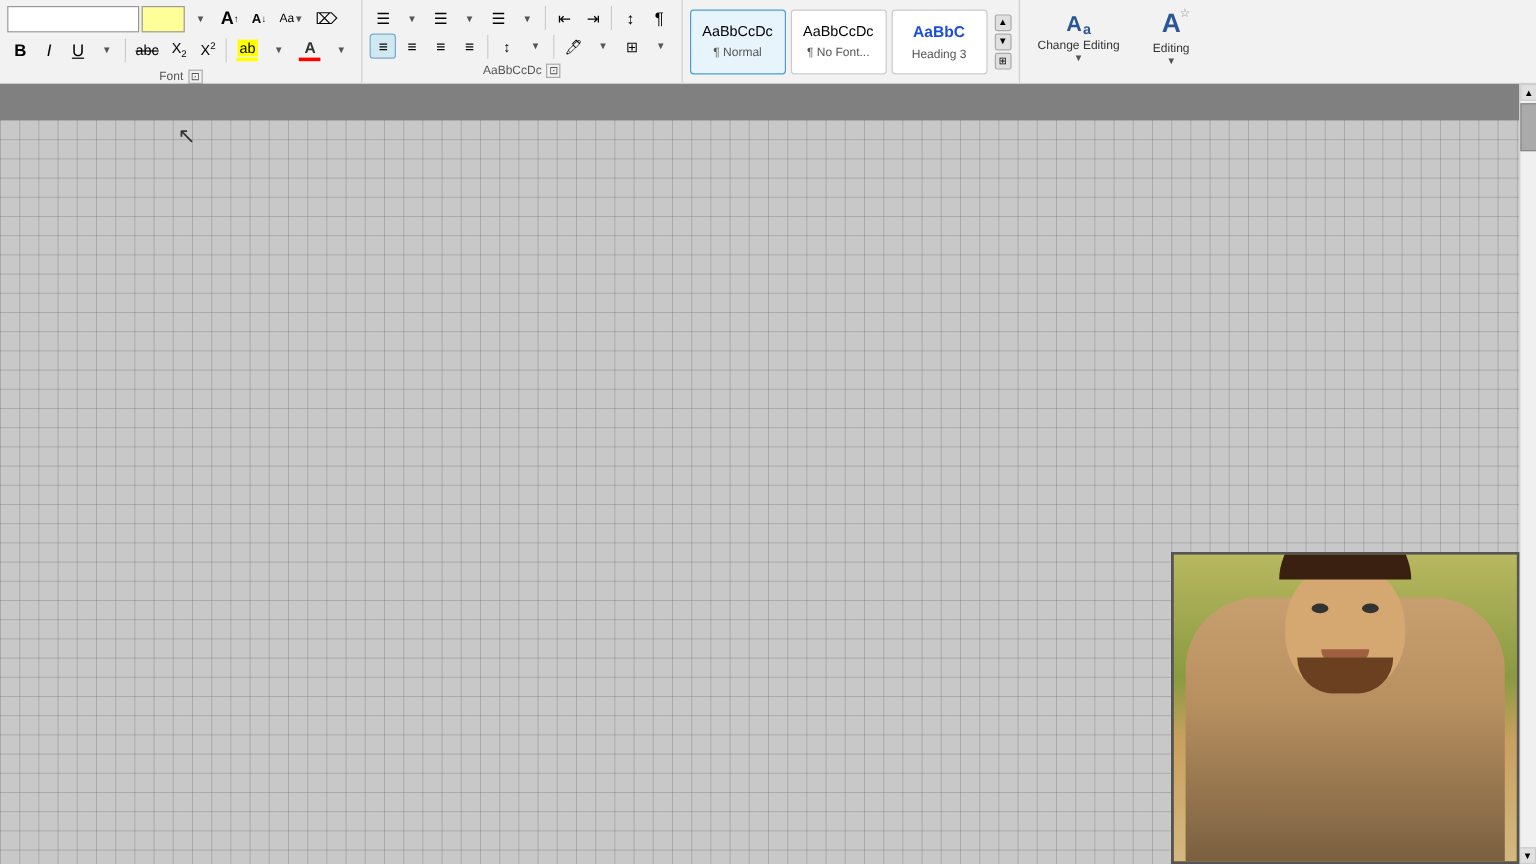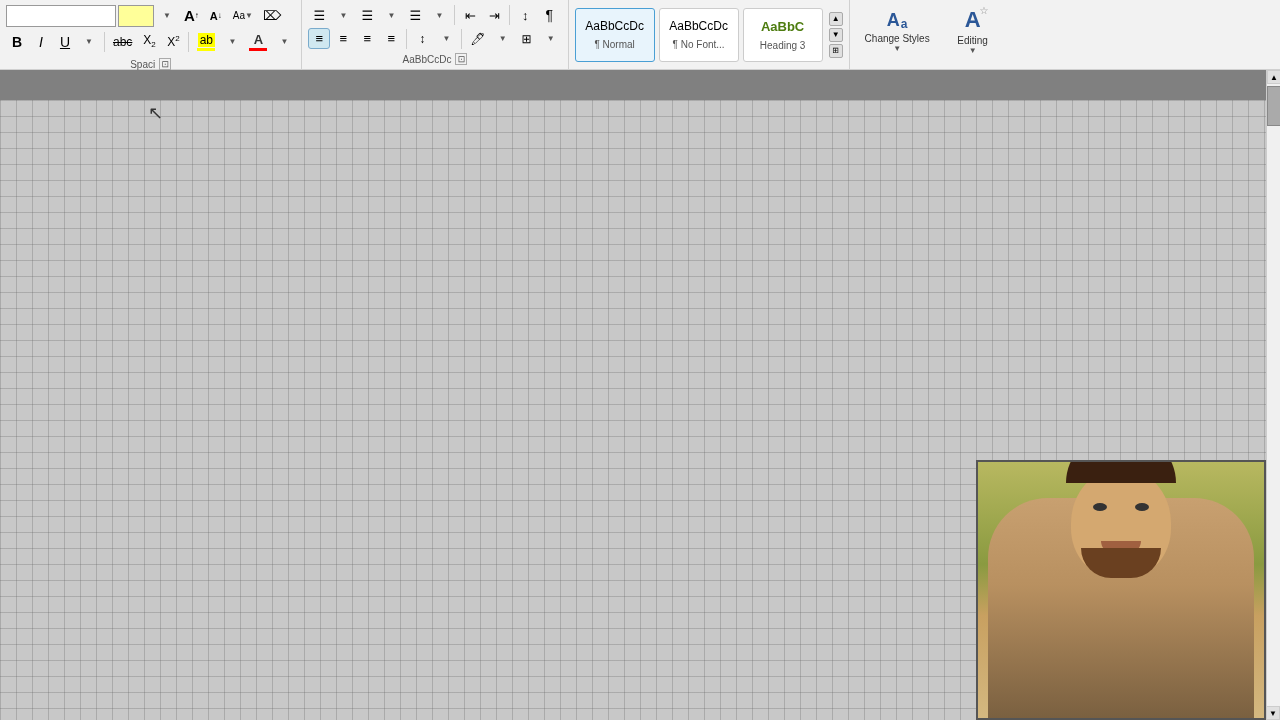--- a/index.html
+++ b/index.html
@@ -410,21 +410,21 @@
           <div style="display:flex;flex-direction:column;align-items:center;">
             <span style="font-size:13px;font-weight:bold;color:#333;">A</span>
             <div class="color-bar-red"></div>
           </div>
         </button>
         <button class="ribbon-btn-small">
           <span class="dropdown-arrow">▼</span>
         </button>
       </div>
       <div style="font-size:10px;color:#555;text-align:center;width:100%;margin-top:2px;display:flex;align-items:center;justify-content:center;gap:4px;">
-        <span>Spaci</span>
+        <span>Font</span>
         <span style="font-size:9px;border:1px solid #aaa;width:12px;height:12px;display:inline-flex;align-items:center;justify-content:center;cursor:pointer;">⊡</span>
       </div>
     </div>
 
     <div class="ribbon-para-group">
       <div class="ribbon-para-row1">
         <button class="ribbon-btn-small">
           <span style="font-size:13px;">☰</span>
         </button>
         <button class="ribbon-btn-small">
@@ -503,21 +503,21 @@
         <span style="font-size:12px;font-weight:normal;">AaBbCcDc</span>
         <span class="style-name">¶ Normal</span>
       </div>
 
       <div class="style-item">
         <span style="font-size:12px;font-weight:normal;">AaBbCcDc</span>
         <span class="style-name">¶ No Font...</span>
       </div>
 
       <div class="style-item">
-        <span style="font-size:13px;font-weight:bold;color:#4d7c0f;">AaBbC</span>
+        <span style="font-size:13px;font-weight:bold;color:#1d4ed8;">AaBbC</span>
         <span class="style-name">Heading 3</span>
       </div>
 
       <div class="styles-scroll-bar">
         <div class="styles-scroll-btn">▲</div>
         <div class="styles-scroll-btn">▼</div>
         <div class="styles-scroll-btn">⊞</div>
       </div>
 
       <div style="font-size:10px;color:#555;position:absolute;bottom:2px;left:50%;transform:translateX(-50%);white-space:nowrap;">
@@ -525,21 +525,21 @@
       </div>
     </div>
 
     <div class="ribbon-right-group">
       <button class="change-styles-btn">
         <div style="display:flex;flex-direction:column;align-items:center;">
           <div style="display:flex;align-items:flex-end;gap:1px;margin-bottom:2px;">
             <span style="font-size:18px;font-weight:bold;color:#2b5797;">A</span>
             <span style="font-size:12px;font-weight:bold;color:#2b5797;">a</span>
           </div>
-          <span style="font-size:10px;color:#333;">Change Styles</span>
+          <span style="font-size:10px;color:#333;">Change Editing</span>
           <span class="dropdown-arrow">▼</span>
         </div>
       </button>
 
       <button class="editing-btn">
         <div style="display:flex;flex-direction:column;align-items:center;">
           <div style="position:relative;margin-bottom:2px;">
             <span style="font-size:22px;font-weight:bold;color:#2b5797;">A</span>
             <span style="position:absolute;top:-2px;right:-8px;font-size:10px;color:#888;">☆</span>
           </div>

